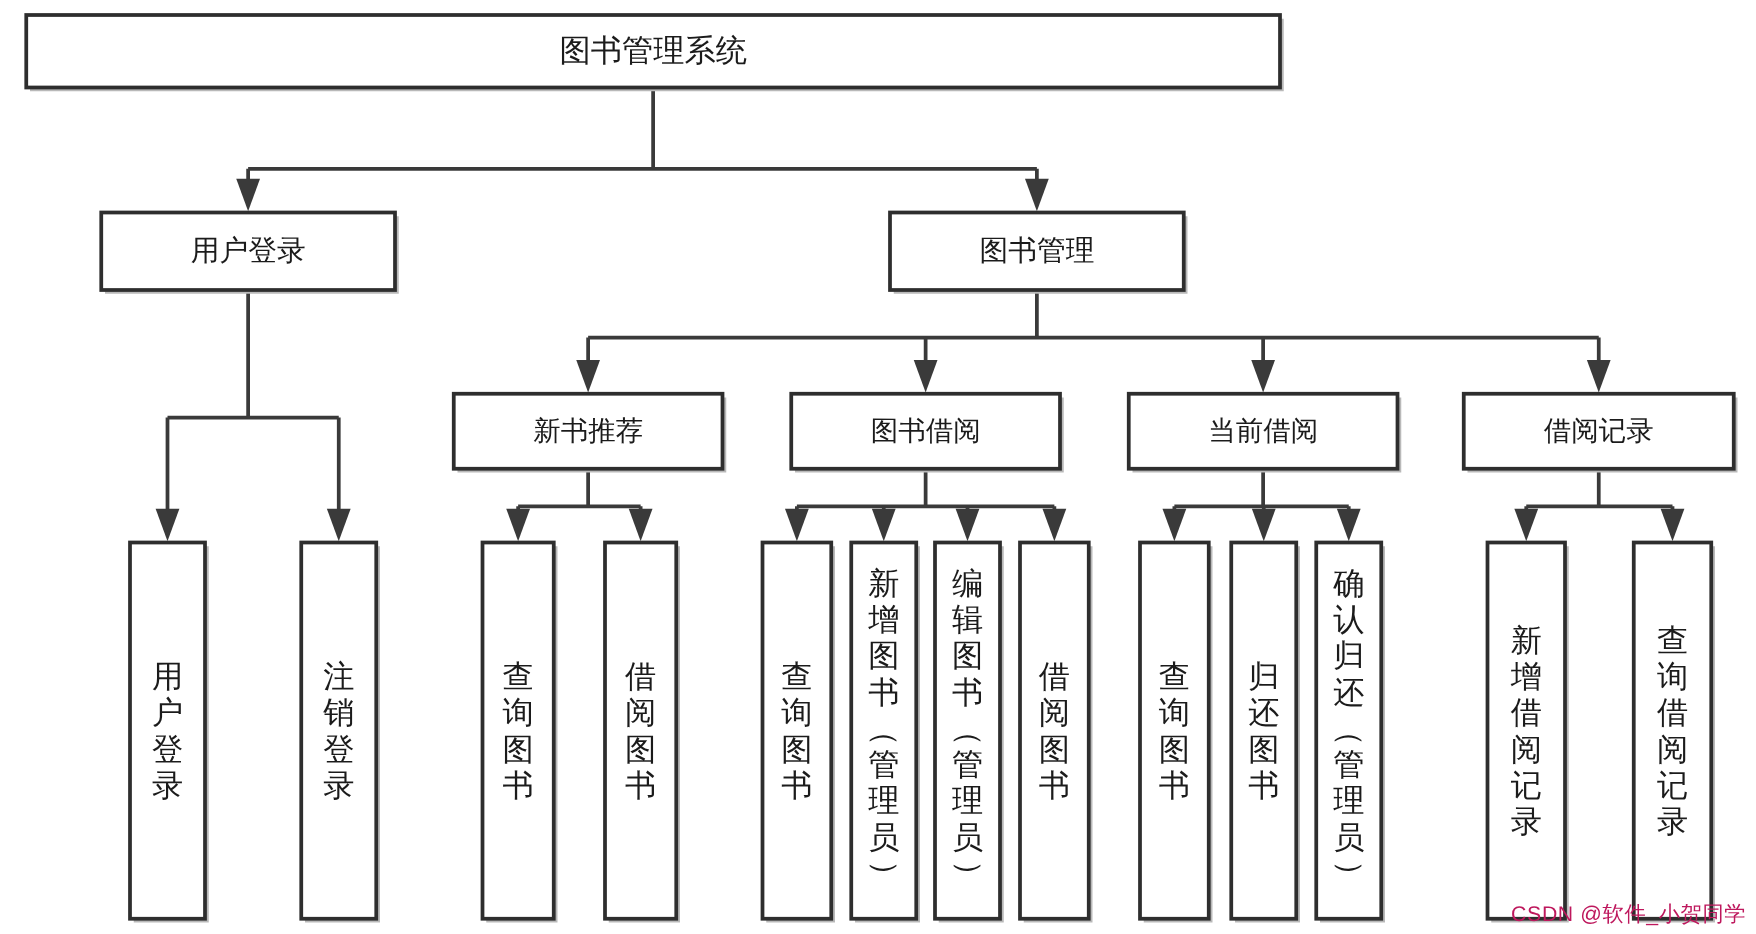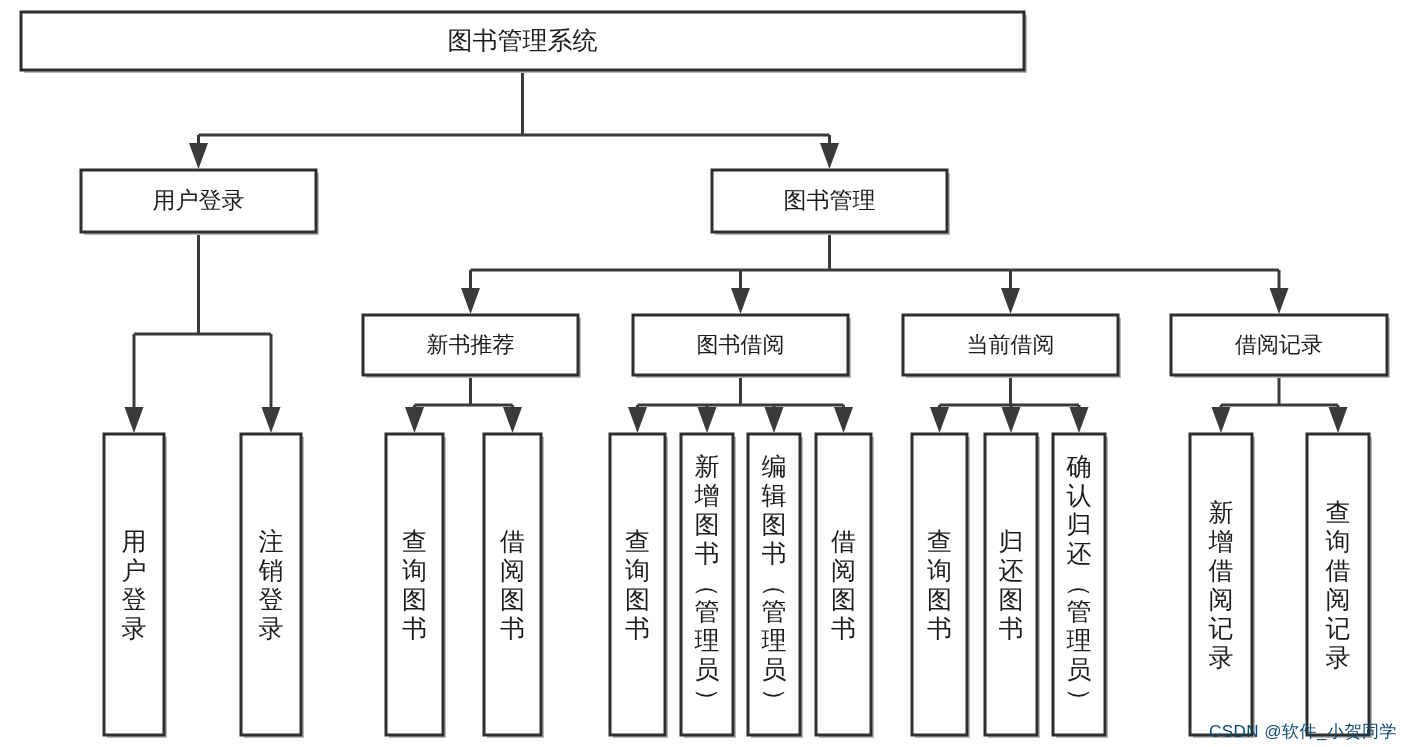--- a/index.html
+++ b/index.html
@@ -21,21 +21,21 @@
   .lvl0-label{font-size:25px;}
   .lvl1-label{font-size:23px;}
   .lvl2-label{font-size:22px;}
   .leaf-char{
     font-family:"Liberation Sans","DejaVu Sans",sans-serif;
     fill:#1b1b1b;font-size:25px;text-anchor:middle;dominant-baseline:middle;
   }
   .watermark{
     position:absolute;right:8px;bottom:4px;
     font-family:"Liberation Sans","DejaVu Sans",sans-serif;
-    font-size:17px;color:#0c4a6e;letter-spacing:.5px;
+    font-size:17px;color:#be185d;letter-spacing:.5px;
     white-space:nowrap;pointer-events:none;
   }
 </style>
 </head>
 <body>
 
 <svg id="canvas" viewBox="0 0 1405 747">
   <g id="edge-layer">
       <g>
         <line x1="522.5" y1="70" x2="522.5" y2="135" class="conn"></line>

